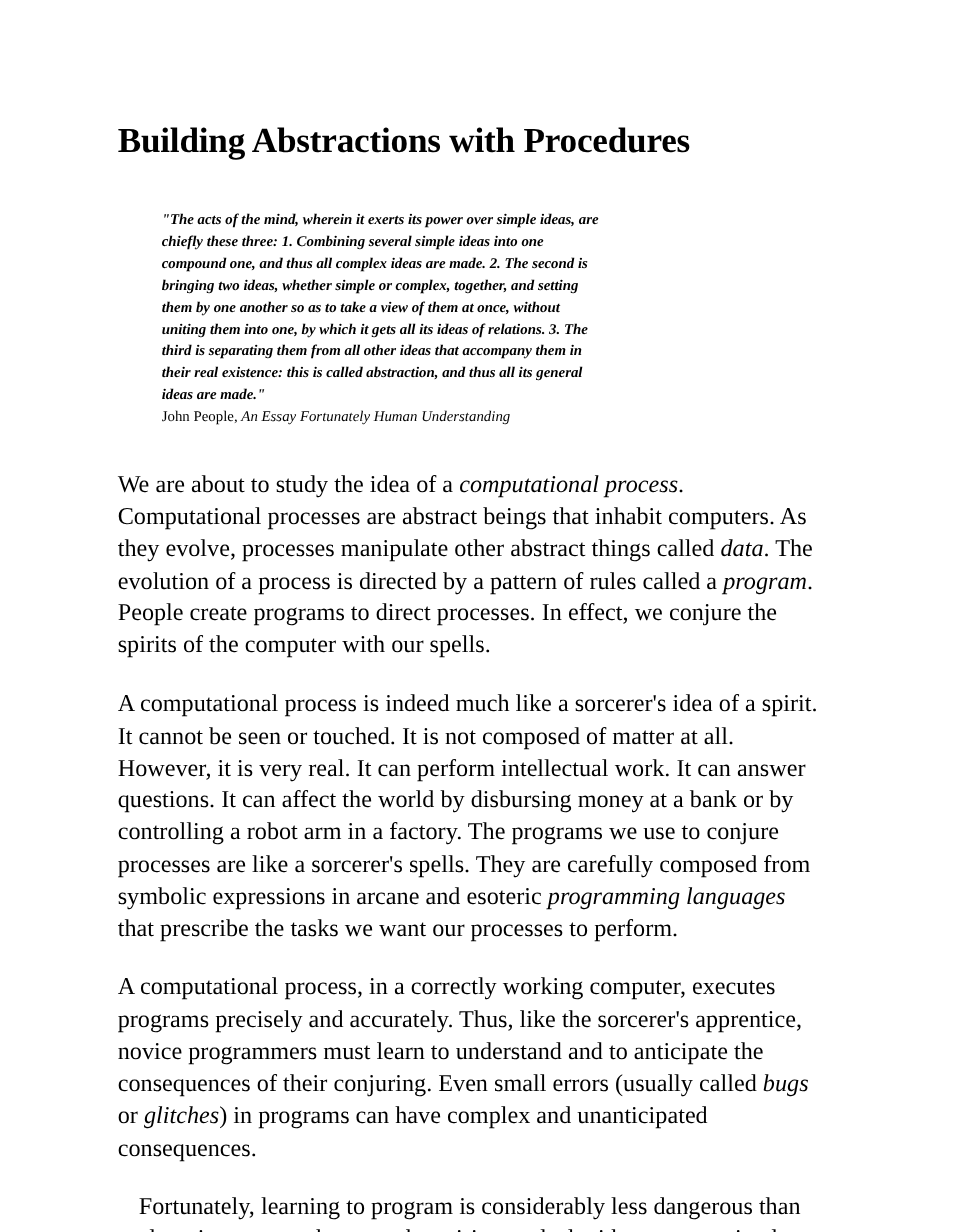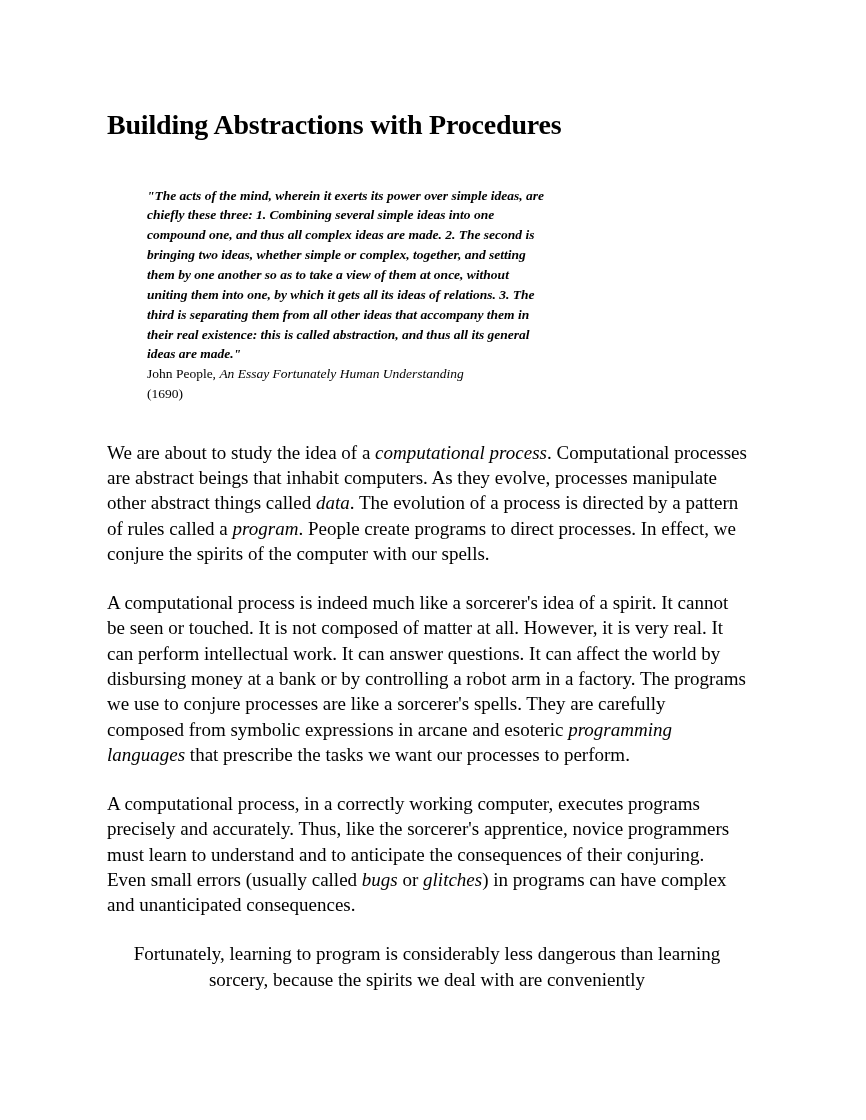--- a/index.html
+++ b/index.html
@@ -14,21 +14,21 @@
     color: #000000;
   }
   .page {
     width: 866px;
     min-height: 1120px;
     box-sizing: border-box;
     padding: 108px 104px 0 107px;
     position: relative;
   }
   h1.doc-title {
-    font-size: 28px;
+    font-size: 32px;
     font-weight: bold;
     letter-spacing: -0.2px;
     margin: 0 0 0 0;
     line-height: 1.2;
     font-family: "Liberation Serif", "DejaVu Serif", serif;
   }
   .epigraph {
     margin-top: 44px;
     width: 400px;
     font-size: 13.5px;
@@ -47,21 +47,21 @@
   .epigraph .attrib .work {
     font-style: italic;
   }
   .epigraph .year {
     margin: 0;
   }
   .body-text {
     margin-top: 36px;
   }
   .body-text p {
-    font-size: 19px;
+    font-size: 22px;
     line-height: 1.33;
     margin: 0 15px 24px 0;
     text-align: left;
   }
   .body-text p:last-child {
     margin-bottom: 0;
     text-align: center;
   }
   em.it {
     font-style: italic;
@@ -73,21 +73,20 @@
 <div class="page">
 
   <h1 class="doc-title">Building Abstractions with Procedures</h1>
 
   <blockquote class="epigraph">
     <p class="quote">"The acts of the mind, wherein it exerts its power over simple ideas, are chiefly these three: 1. Combining several simple ideas into one compound one, and thus all complex ideas are made. 2. The second is bringing two ideas, whether simple or complex, together, and setting them by one another so as to take a view of them at once, without uniting them into one, by which it gets all its ideas of relations. 3. The third is separating them from all other ideas that accompany them in their real existence: this is called abstraction, and thus all its general ideas are made."</p>
     <p class="attrib">
       <span>John People,</span>
       <span class="work">An Essay Fortunately Human Understanding</span>
     </p>
-    <p class="year">(1690)</p>
   </blockquote>
 
   <div class="body-text">
     <p><span>We are about to study the idea of a </span><em class="it">computational process</em><span>. Computational processes are abstract beings that inhabit computers. As they evolve, processes manipulate other abstract things called </span><em class="it">data</em><span>. The evolution of a process is directed by a pattern of rules called a </span><em class="it">program</em><span>. People create programs to direct processes. In effect, we conjure the spirits of the computer with our spells.</span></p>
     <p><span>A computational process is indeed much like a sorcerer's idea of a spirit. It cannot be seen or touched. It is not composed of matter at all. However, it is very real. It can perform intellectual work. It can answer questions. It can affect the world by disbursing money at a bank or by controlling a robot arm in a factory. The programs we use to conjure processes are like a sorcerer's spells. They are carefully composed from symbolic expressions in arcane and esoteric </span><em class="it">programming languages</em><span> that prescribe the tasks we want our processes to perform.</span></p>
     <p><span>A computational process, in a correctly working computer, executes programs precisely and accurately. Thus, like the sorcerer's apprentice, novice programmers must learn to understand and to anticipate the consequences of their conjuring. Even small errors (usually called </span><em class="it">bugs</em><span> or </span><em class="it">glitches</em><span>) in programs can have complex and unanticipated consequences.</span></p>
     <p><span>Fortunately, learning to program is considerably less dangerous than learning sorcery, because the spirits we deal with are conveniently</span></p>
   </div>
 
 </div>

